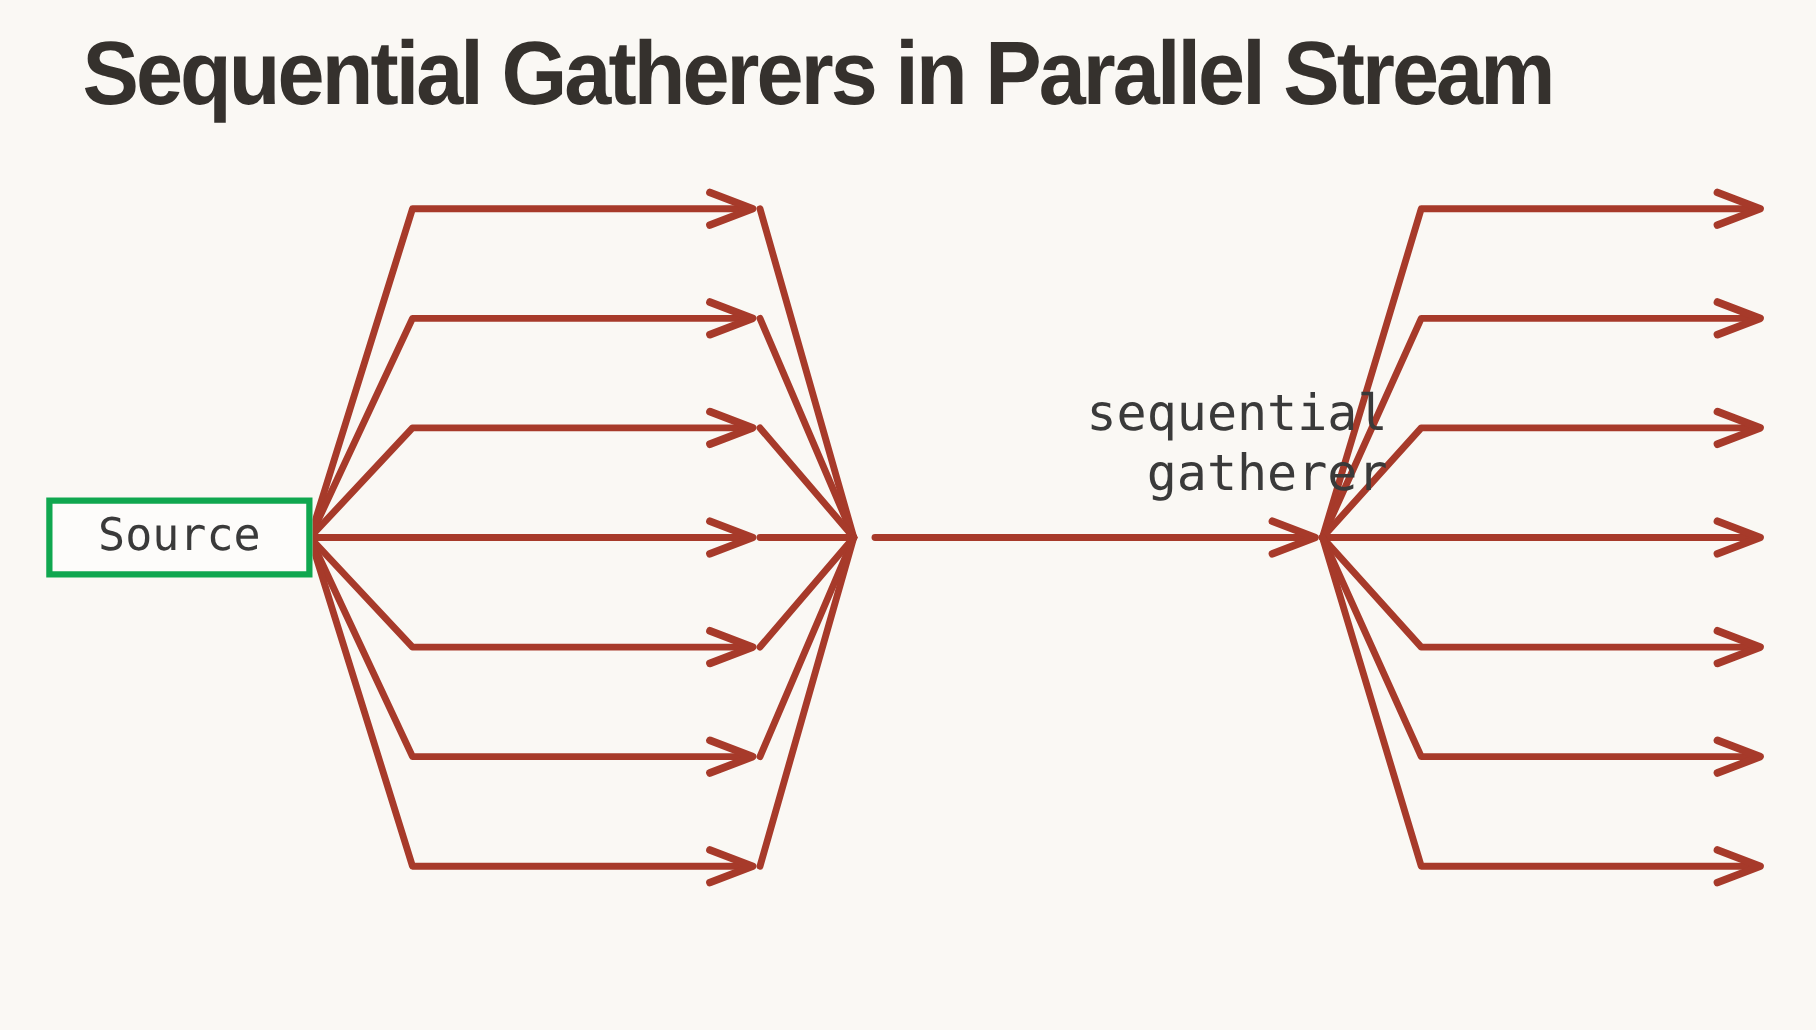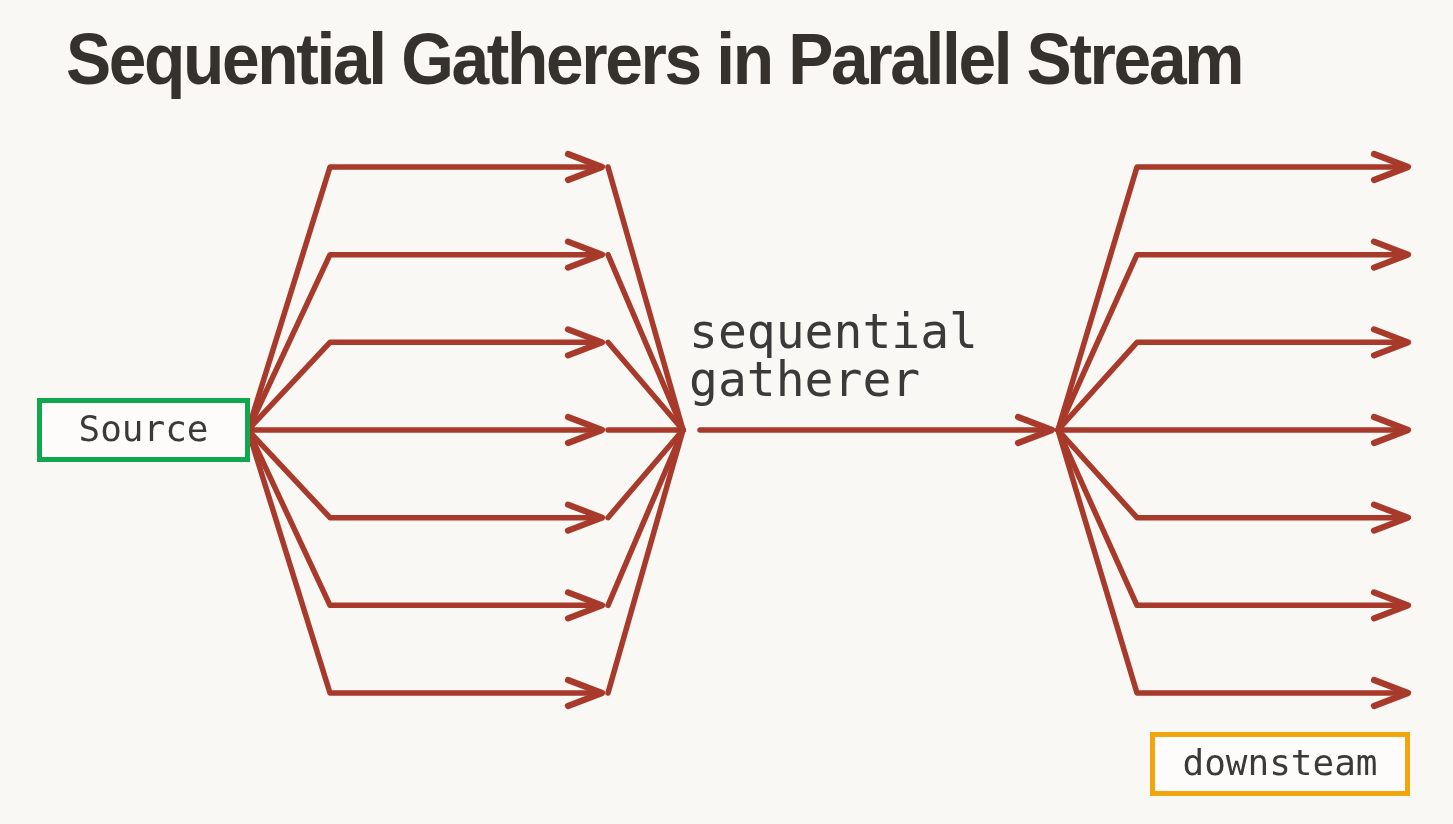--- a/index.html
+++ b/index.html
@@ -61,24 +61,24 @@
     width: 260px; height: 64px;
     border: 5px solid var(--upstream-border);
   }
   .node.downstream {
     left: 1150px; top: 732px;
     width: 260px; height: 64px;
     border: 5px solid var(--downstream-border);
   }
   .annotation {
     position: absolute;
-    left: 689px; top: 307px;
+    left: 710px; top: 307px;
     width: 400px;
-    text-align: left;
-    font-size: 48px;
+    text-align: right;
+    font-size: 40px;
     line-height: 48px;
     color: var(--label-text);
     white-space: pre-line;
   }
 </style>
 </head>
 <body>
 
 <div class="stage">
 
@@ -125,17 +125,14 @@
     </svg>
 
   <div class="node source">
     <span>Source</span>
   </div>
 
   <div class="annotation">sequential
 gatherer</div>
 
 
-  <div class="node downstream">
-    <span>downsteam</span>
-  </div>
 
 </div>
 
 </body></html>

